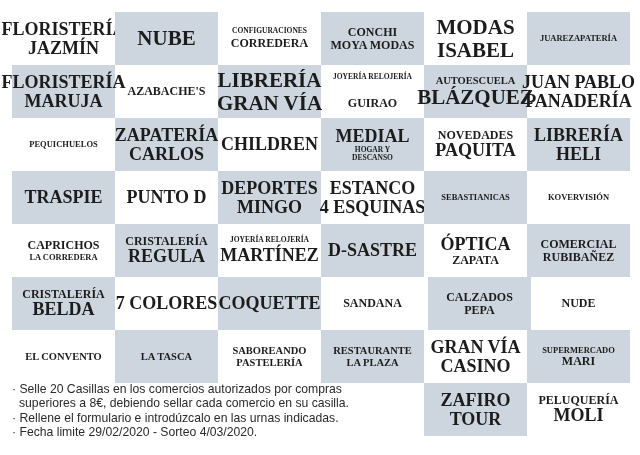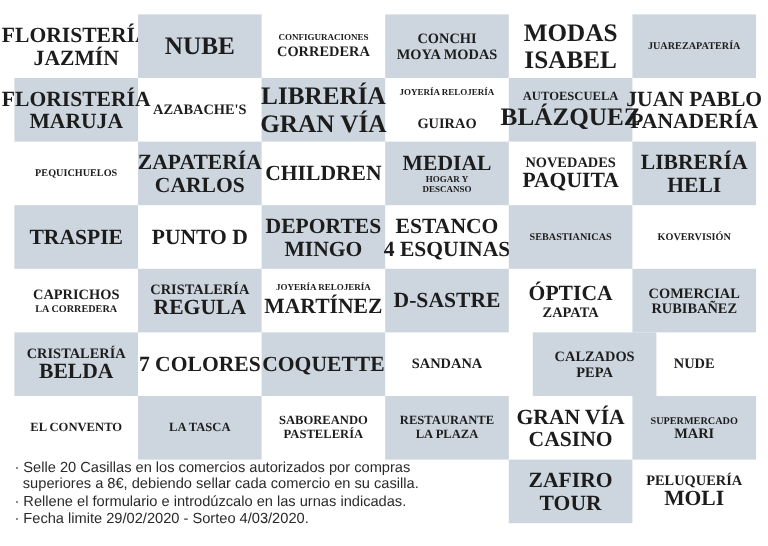--- a/index.html
+++ b/index.html
@@ -167,21 +167,21 @@
   </div>
   <div class="cell" style="left:103px;top:265px">
     <span class="l lg">7 COLORES</span>
   </div>
   <div class="cell shade" style="left:206px;top:265px">
     <span class="l lg">COQUETTE</span>
   </div>
   <div class="cell" style="left:309px;top:265px">
     <span class="l md">SANDANA</span>
   </div>
-  <div class="cell shade" style="left:432px;top:265px">
+  <div class="cell shade" style="left:416px;top:265px">
     <span class="l md">CALZADOS</span>
     <span class="l md">PEPA</span>
   </div>
   <div class="cell" style="left:515px;top:265px">
     <span class="l md">NUDE</span>
   </div>
 
   <div class="cell" style="left:0;top:318px">
     <span class="l sm">EL CONVENTO</span>
   </div>

